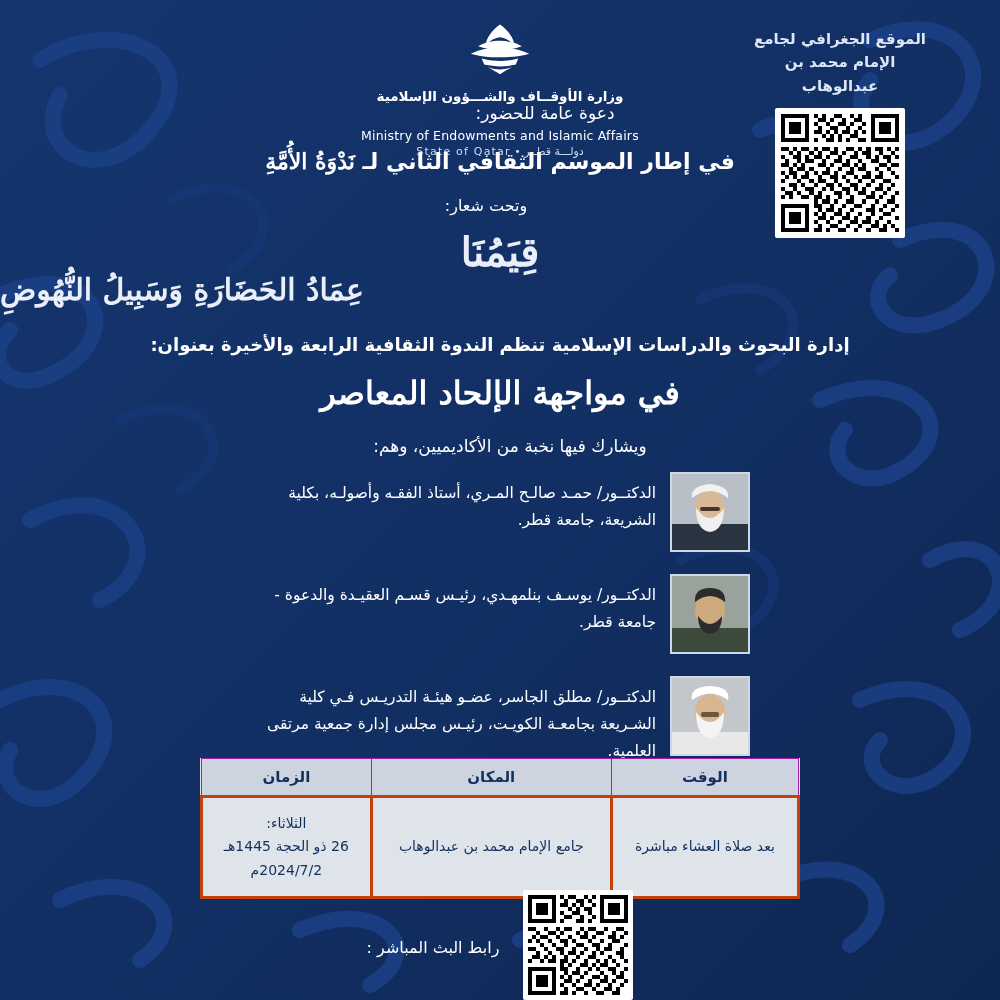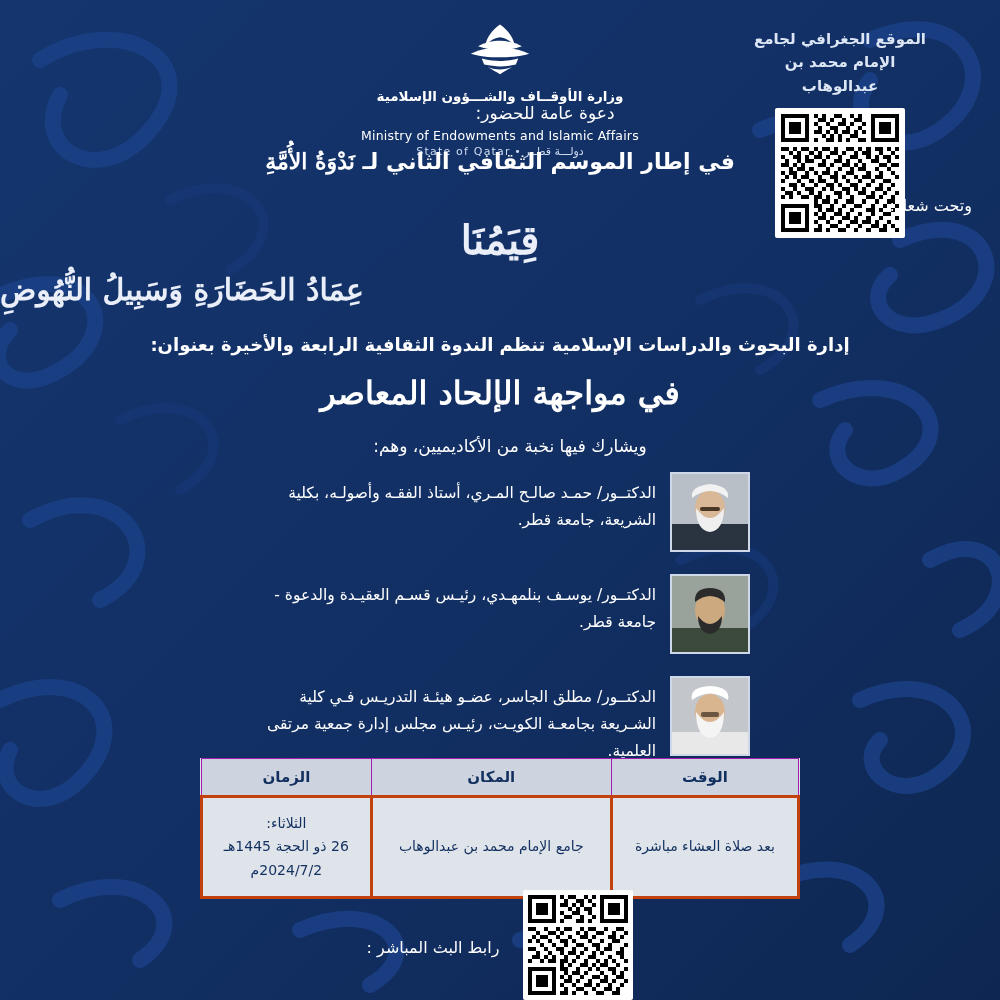--- a/index.html
+++ b/index.html
@@ -110,27 +110,27 @@
     font-weight: 700;
   }
   .season-line .nadwa {
     font-family: "DejaVu Serif", "Liberation Serif", serif;
     font-size: 22px;
   }
   .under-slogan {
     position: absolute;
     top: 196px;
     left: 0; right: 0;
-    text-align: right;
+    text-align: center;
     font-size: 16px;
     padding-right: 28px;
   }
   .slogan-1 {
     position: absolute;
-    top: 216px;
+    top: 228px;
     left: 0; right: 0;
     text-align: center;
     font-family: "DejaVu Serif", "Liberation Serif", serif;
     font-size: 40px;
     font-weight: 700;
     color: #e9eef8;
     letter-spacing: 2px;
   }
   .slogan-2 {
     position: absolute;

